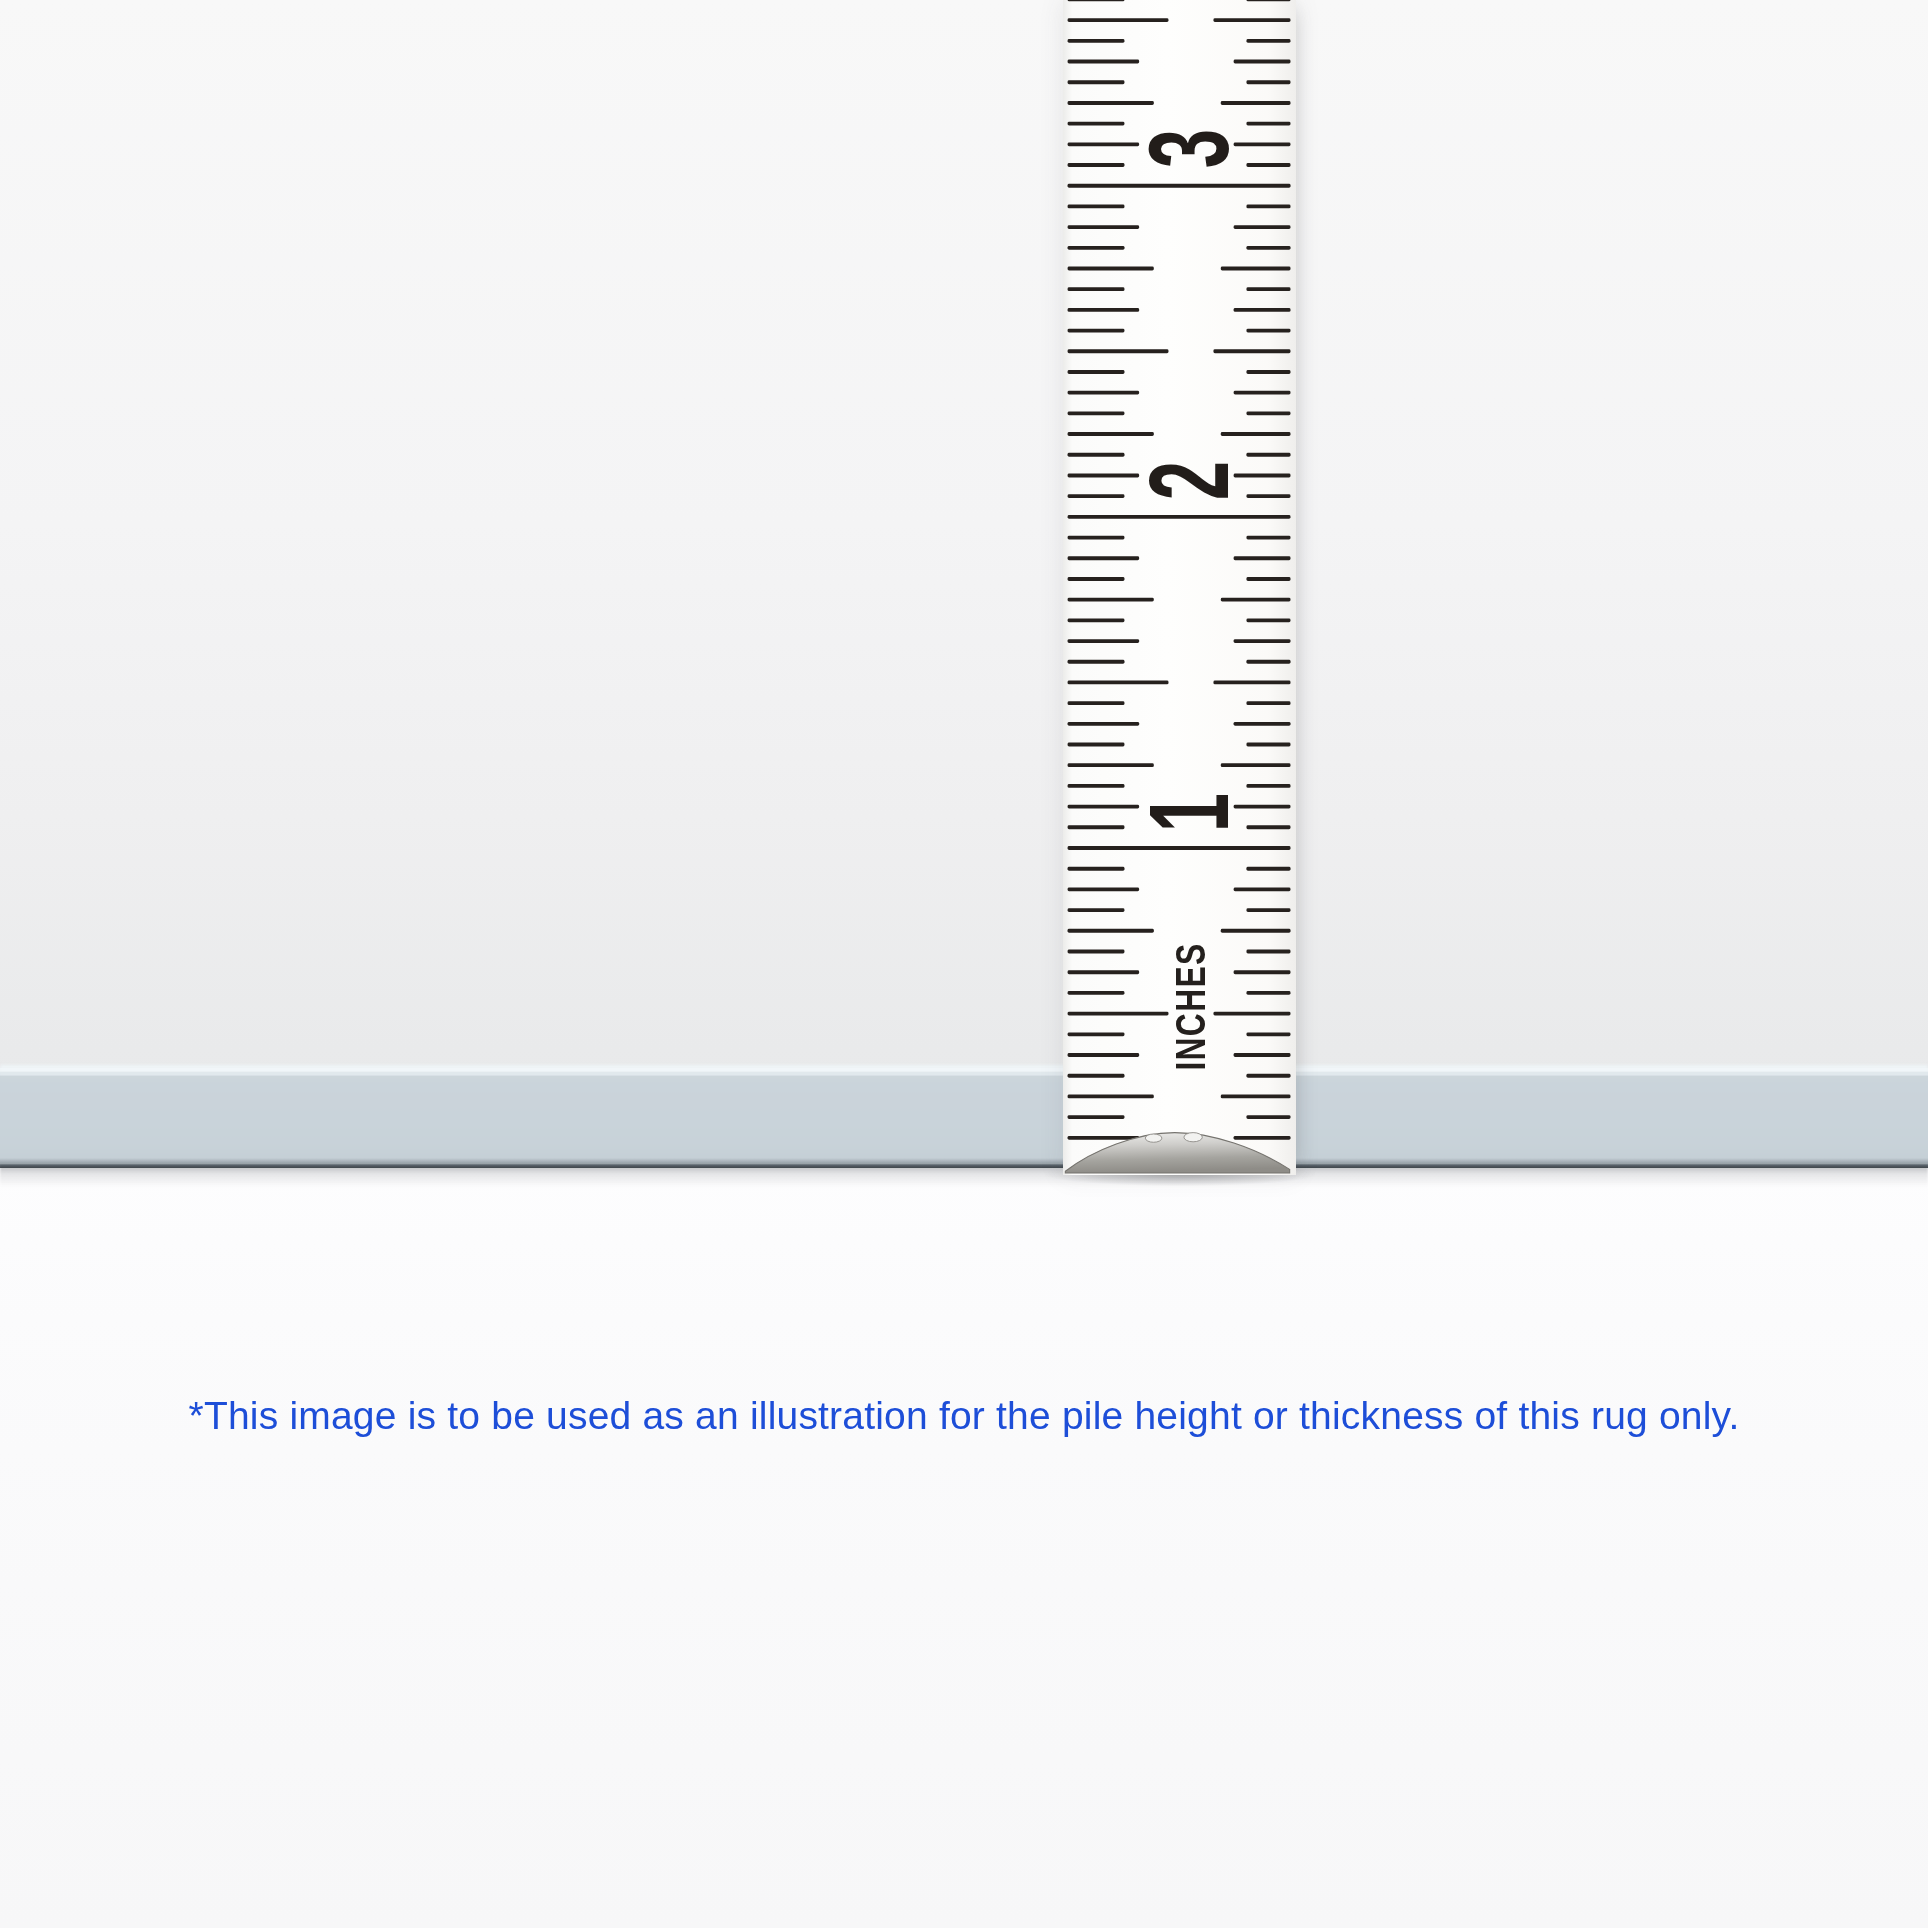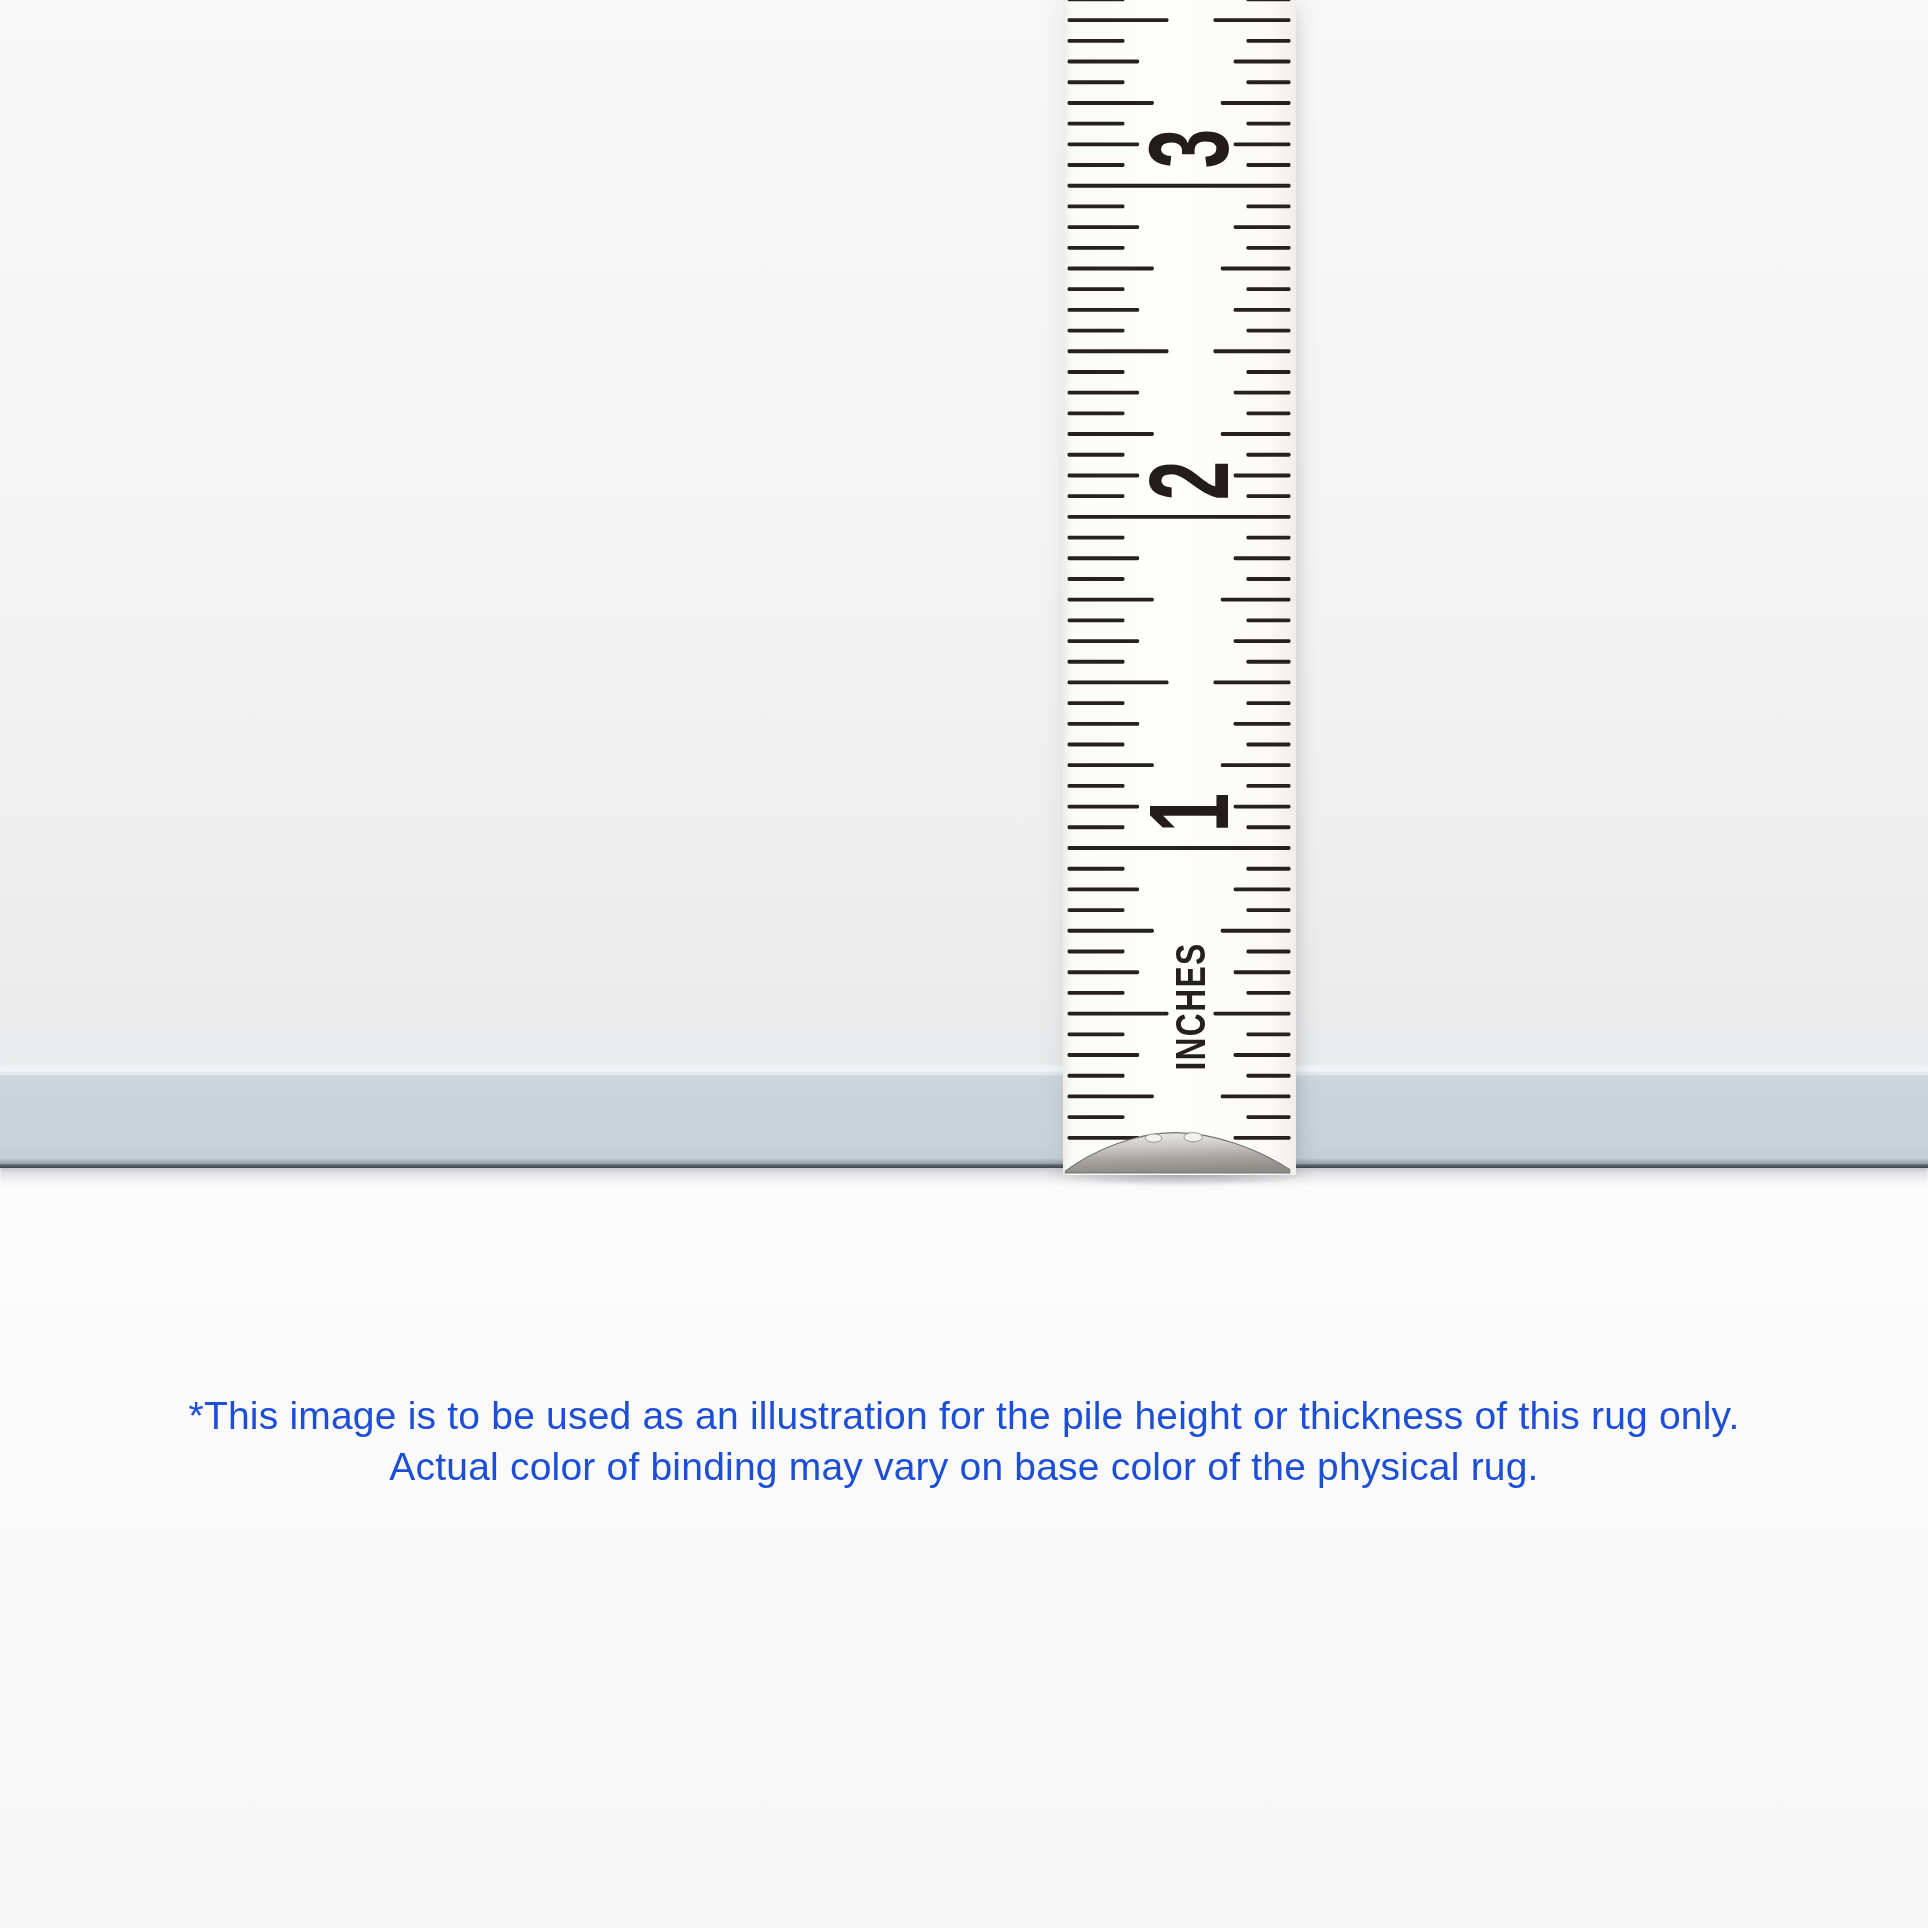--- a/index.html
+++ b/index.html
@@ -322,17 +322,16 @@
         </linearGradient>
       </defs>
       <path d="M8,49 C38,26 86,7 127,7 C168,7 216,24 252,47 L252,51 L8,51 Z" fill="url(#mg)" stroke="#75736e" stroke-width="1.2"></path>
       <ellipse cx="104" cy="13" rx="9" ry="4.5" fill="#f2f2f0" stroke="#8f8d88" stroke-width="1"></ellipse>
       <ellipse cx="147" cy="12" rx="10" ry="5" fill="#f2f2f0" stroke="#8f8d88" stroke-width="1"></ellipse>
     </svg>
   </div>
 
   <div class="caption">
     <p>*This image is to be used as an illustration for the pile height or thickness of this rug only.</p>
-    <p>Actual color of binding may vary on base color of the physical rug.</p>
   </div>
 
 </div>
 
 
 </body></html>

